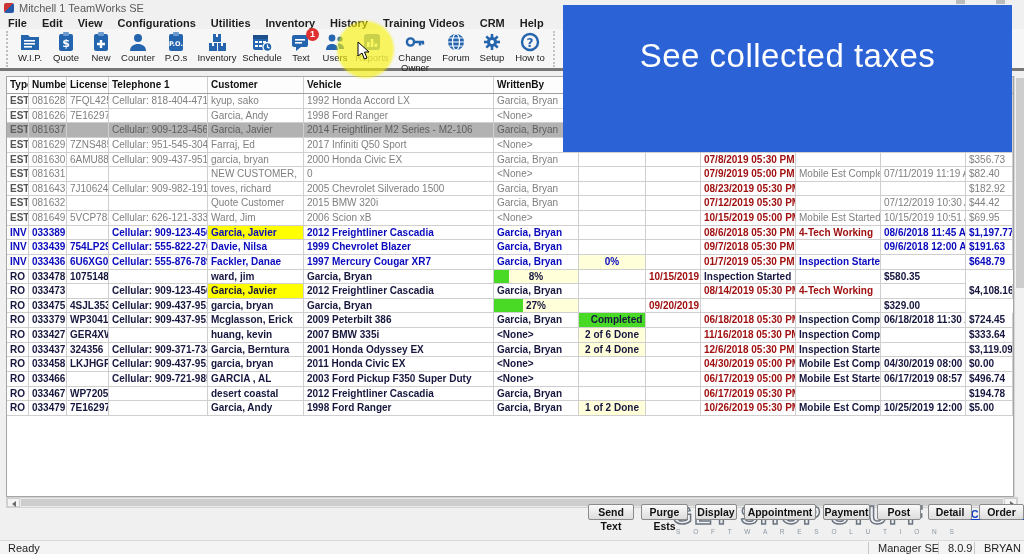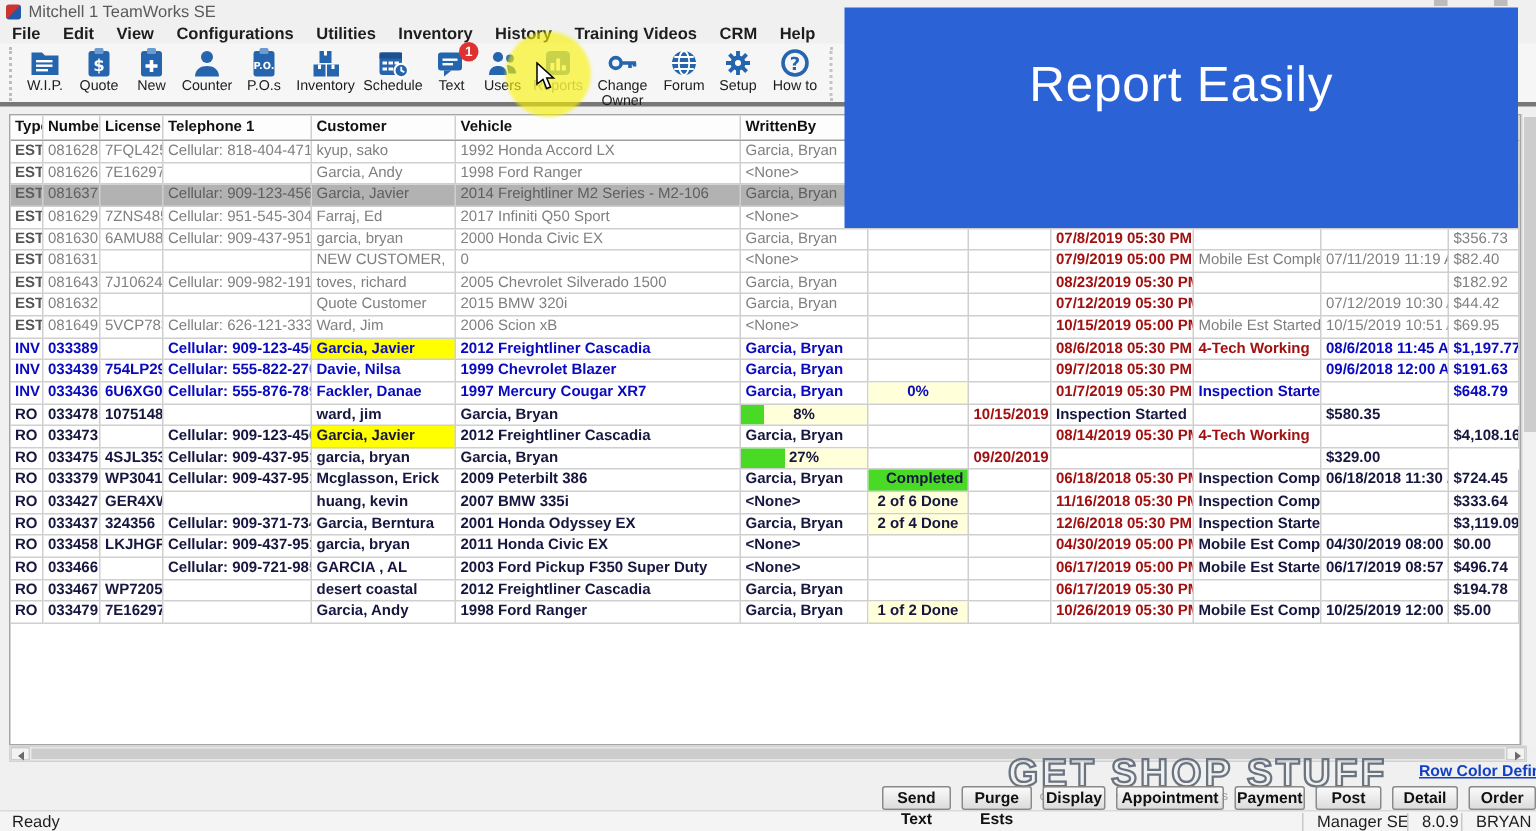--- a/index.html
+++ b/index.html
@@ -63,21 +63,21 @@
   
   .banner{position:absolute;left:563px;top:5px;width:449px;height:147px;background:#2b62d6;z-index:20;
           color:#fff;text-align:center;padding-top:26px;box-sizing:border-box;}
   .banner div{font-size:33px;line-height:50px;font-weight:400;letter-spacing:.5px;}
   
   .watermark{position:absolute;left:672px;top:500px;z-index:1;pointer-events:none;}
   .wm1{font-size:26px;font-weight:900;letter-spacing:2px;color:transparent;-webkit-text-stroke:1.5px #6a7480;white-space:nowrap;}
   .wm2{font-size:6.5px;letter-spacing:5.5px;color:#8a97a3;margin-top:-3px;padding-left:4px;white-space:nowrap;}
   .rowcolor-link{position:absolute;left:946px;top:508px;font-size:10.5px;font-weight:700;color:#1240c4;
                  text-decoration:underline;z-index:2;cursor:pointer;white-space:nowrap;}
-  .btnrow{position:absolute;left:588px;top:524px;display:flex;gap:7px;z-index:3;align-items:flex-end;}
+  .btnrow{position:absolute;left:588px;top:504px;display:flex;gap:7px;z-index:3;align-items:flex-end;}
   .fbtn{height:16px;line-height:14px;font-size:10.5px;font-weight:700;color:#111;text-align:center;
         background:linear-gradient(#fafafa,#dcdcdc);border:1px solid #8a8a8a;border-radius:2px;box-sizing:border-box;cursor:pointer;}
   
   .statusbar{position:absolute;left:0;top:540px;width:1024px;height:14px;background:#f4f4f4;border-top:1px solid #d9d9d9;box-sizing:border-box;}
   .statusbar span{position:absolute;top:1px;font-size:11px;color:#1d1d1d;white-space:nowrap;}
   .ssep{position:absolute;top:1px;height:12px;border-left:1px solid #c8c8c8;}
 </style>
 </head>
 <body>
 
@@ -601,21 +601,21 @@
 <div class="vscroll">
     <div class="vthumb"></div>
   </div>
 <div class="hscroll">
   <div class="harrow l"></div>
   <div class="hthumb"></div>
   <div class="harrow r"></div>
 </div>
 
 <div class="banner">
-  <div>Report Easily</div>
+  <div>See collected taxes</div>
 </div>
 
 <div class="watermark">
   <div class="wm1">GET SHOP STUFF</div>
   <div class="wm2">S O F T W A R E   S O L U T I O N S</div>
 </div>
 <a class="rowcolor-link">Row Color Definitions</a>
 
 <div class="btnrow">
   <div class="fbtn" style="width:46px">Send Text</div>

